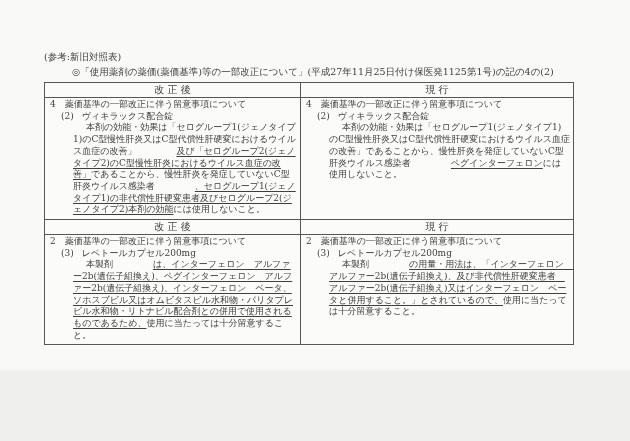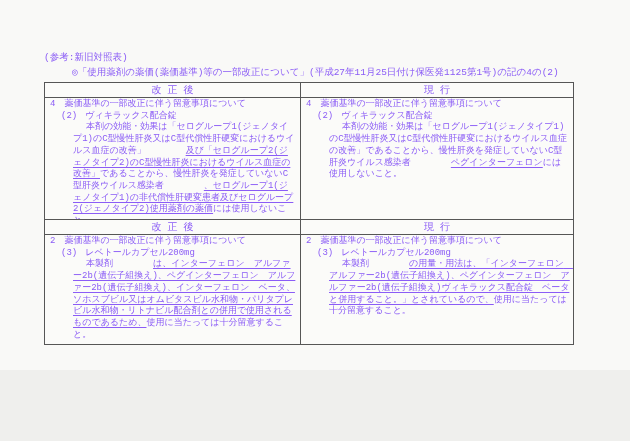--- a/index.html
+++ b/index.html
@@ -6,22 +6,21 @@
   body {
     width: 630px; height: 441px;
     background: #efefed;
     font-family: "DejaVu Serif", "Liberation Serif", serif;
     overflow: hidden;
   }
   .page {
     position: absolute; left: 0; top: 0;
     width: 630px; height: 370px;
     background: #f9f9f7;
-    color: #8b5cf6;
-    font-family: Liberation Mono, monospace;
+    color: #404040;
   }
   .note {
     position: absolute; left: 44px; top: 51px;
     font-size: 9.5px; white-space: nowrap;
   }
   .heading {
     position: absolute; left: 32px;
     font-size: 9.5px; white-space: nowrap;
   }
   .heading.h1 { top: 66px; margin-left: 40px; }
@@ -96,21 +95,21 @@
       <tr>
         <td>
           <div class="itemline">
             <span class="no">4</span>
             <span>薬価基準の一部改正に伴う留意事項について</span>
           </div>
           <div class="subline">
             <span class="no">(2)</span>
             <span>ヴィキラックス配合錠</span>
           </div>
-          <p class="para"><span>本剤の効能・効果は「セログループ1(ジェノタイプ1)のC型慢性肝炎又はC型代償性肝硬変におけるウイルス血症の改善」</span><span class="u">及び「セログループ2(ジェノタイプ2)のC型慢性肝炎におけるウイルス血症の改善」</span><span>であることから、慢性肝炎を発症していないC型肝炎ウイルス感染者</span><span class="u">、セログループ1(ジェノタイプ1)の非代償性肝硬変患者及びセログループ2(ジェノタイプ2)使用薬剤の薬価</span><span>には使用しないこと。</span></p>
+          <p class="para"><span>本剤の効能・効果は「セログループ1(ジェノタイプ1)のC型慢性肝炎又はC型代償性肝硬変におけるウイルス血症の改善」</span><span class="u">及び「セログループ2(ジェノタイプ2)のC型慢性肝炎におけるウイルス血症の改善」</span><span>であることから、慢性肝炎を発症していないC型肝炎ウイルス感染者</span><span class="u">、セログループ1(ジェノタイプ1)の非代償性肝硬変患者及びセログループ2(ジェノタイプ2)本剤の効能</span><span>には使用しないこと。</span></p>
         </td>
         <td>
           <div class="itemline">
             <span class="no">4</span>
             <span>薬価基準の一部改正に伴う留意事項について</span>
           </div>
           <div class="subline">
             <span class="no">(2)</span>
             <span>ヴィキラックス配合錠</span>
           </div>
@@ -147,19 +146,19 @@
         </td>
         <td>
           <div class="itemline">
             <span class="no">2</span>
             <span>薬価基準の一部改正に伴う留意事項について</span>
           </div>
           <div class="subline">
             <span class="no">(3)</span>
             <span>レベトールカプセル200mg</span>
           </div>
-          <p class="para"><span>本製剤</span><span class="u">の用量・用法は、「インターフェロン　アルファー2b(遺伝子組換え)、ペグインターフェロン　アルファー2b(遺伝子組換え)ヴィキラックス配合錠　ベータと併用すること。」とされているので、</span><span>使用に当たっては十分留意すること。</span></p>
+          <p class="para"><span>本製剤</span><span class="u">の用量・用法は、「インターフェロン　アルファー2b(遺伝子組換え)、及び非代償性肝硬変患者　アルファー2b(遺伝子組換え)又はインターフェロン　ベータと併用すること。」とされているので、</span><span>使用に当たっては十分留意すること。</span></p>
         </td>
       </tr>
     </tbody>
   </table>
 
 </div>
 
 </body></html>

